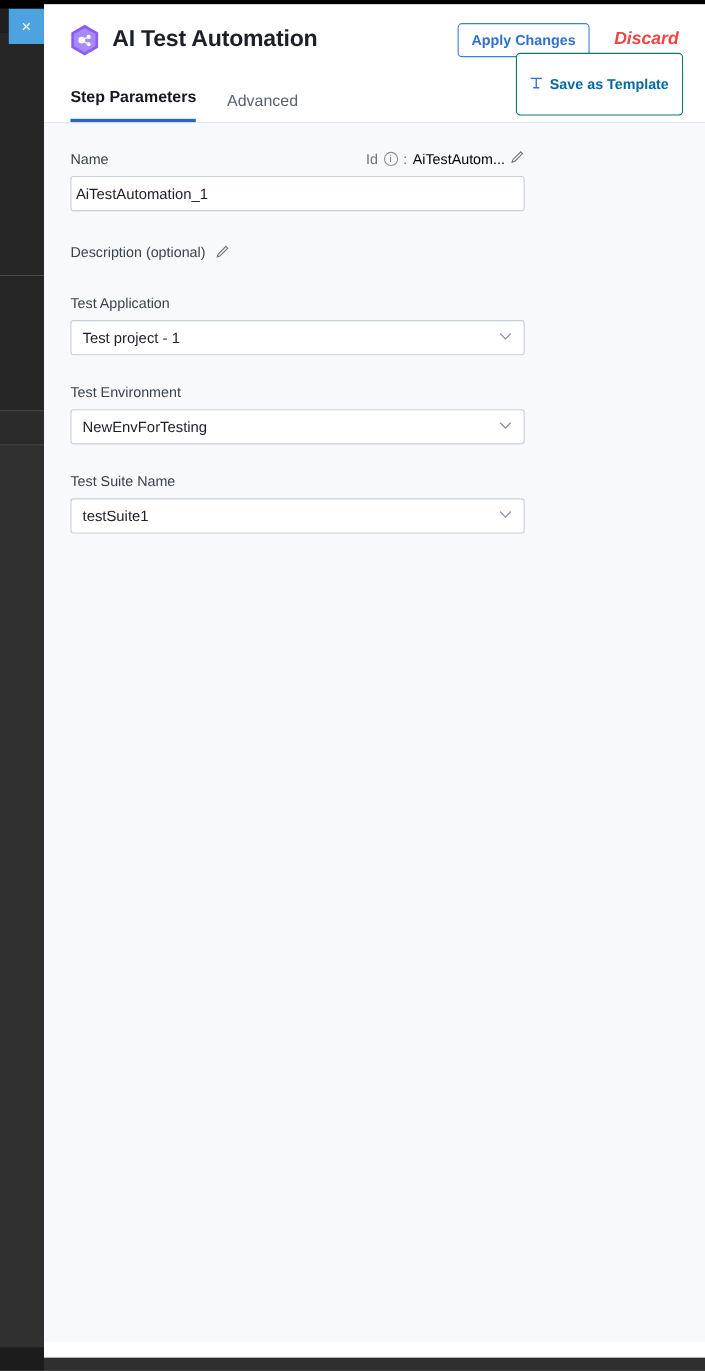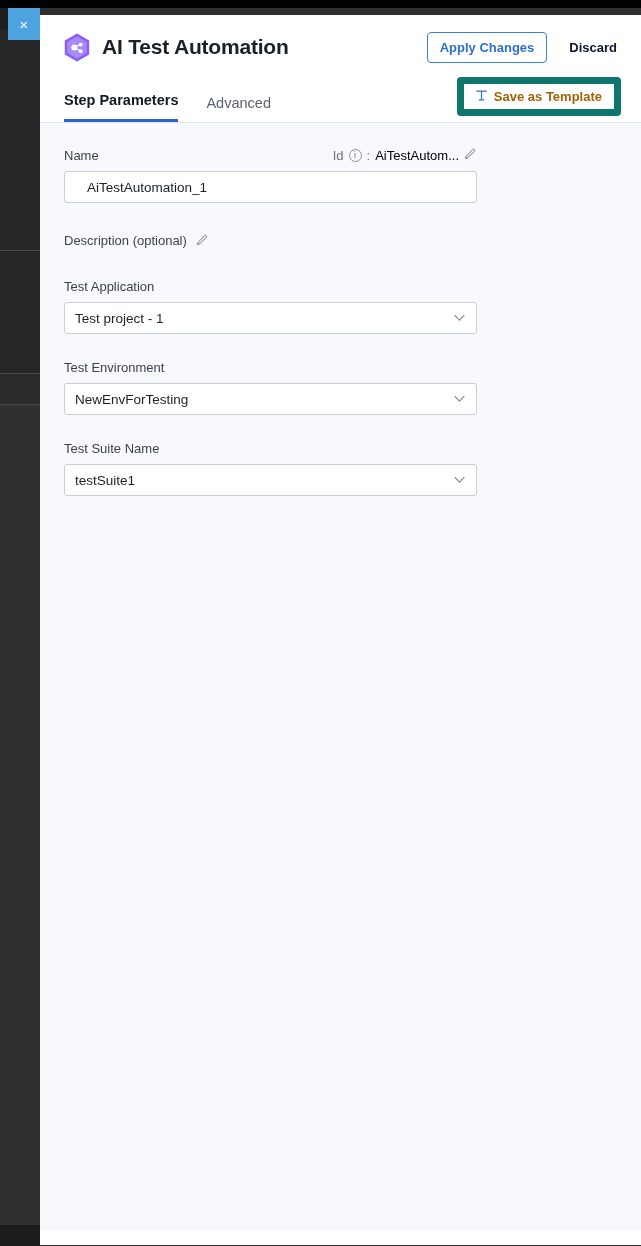--- a/index.html
+++ b/index.html
@@ -39,21 +39,21 @@
     width: 32px; height: 32px;
     background: #4da3e0;
     color: #fff;
     display: flex; align-items: center; justify-content: center;
     font-size: 15px; line-height: 1;
     cursor: pointer;
     border: none;
   }
   
   .panel {
-    position: absolute; top: 15px; left: 40px;
+    position: absolute; top: 4px; left: 40px;
     width: 601px; height: 1230px;
     background: #f7f9fc;
     display: flex; flex-direction: column;
   }
   .panel-header {
     height: 64px;
     background: #ffffff;
     display: flex; align-items: center;
     padding: 0 20px 0 24px;
     flex: none;
@@ -76,27 +76,28 @@
     background: #ffffff;
     border-radius: 4px;
     font-size: 13px;
     font-weight: bold;
     padding: 7px 12px;
     cursor: pointer;
     white-space: nowrap;
     margin-left: 36px;
   }
   .btn-link {
-    color: #0f172a;
-    font-size: 13px;
+    color: #ef4444;
+    font-size: 16px;
     font-weight: bold;
     background: none; border: none;
     cursor: pointer;
     padding: 0 4px;
     white-space: nowrap;
+    font-style: italic;
   }
   .tabbar {
     height: 44px;
     background: #ffffff;
     border-bottom: 1px solid #e2e6ec;
     display: flex; align-items: flex-end;
     padding: 0 20px 0 24px;
     flex: none;
     position: relative;
   }
@@ -110,27 +111,27 @@
   }
   .tab.active {
     color: #141821;
     font-weight: bold;
     border-bottom: 3px solid #2c64c8;
   }
   .tabbar-right {
     margin-left: auto; margin-bottom: 6px;
   }
   .btn-template {
-    border: 7px solid #0f766e;
-    color: #a16207;
+    border: 1px solid #0f766e;
+    color: #0369a1;
     background: #ffffff;
     border-radius: 4px;
     font-size: 13px;
     font-weight: bold;
-    padding: 5px 12px;
+    padding: 20px 12px;
     display: flex; align-items: center; gap: 7px;
     cursor: pointer;
     white-space: nowrap;
   }
   .tmpl-icon { font-size: 12px; line-height: 1; }
   .form {
     flex: 1 1 auto;
     padding: 24px 24px 0 24px;
     overflow: hidden;
   }
@@ -156,21 +157,21 @@
   .id-value { color: #000000; }
   .pencil {
     color: #6b7280; font-size: 12px; cursor: pointer;
     display: inline-block; transform: rotate(0deg);
   }
   .text-input {
     width: 413px; height: 32px;
     background: #ffffff;
     border: 1px solid #c9cfd8;
     border-radius: 3px;
-    padding: 0 22px;
+    padding: 0 4px;
     font-size: 13.5px;
     color: #1b1f27;
     font-family: "Liberation Sans", sans-serif;
   }
   .desc-row {
     display: flex; align-items: flex-start; gap: 9px;
     margin-top: 30px;
   }
   .field-block { margin-top: 26px; }
   .select-wrap {

